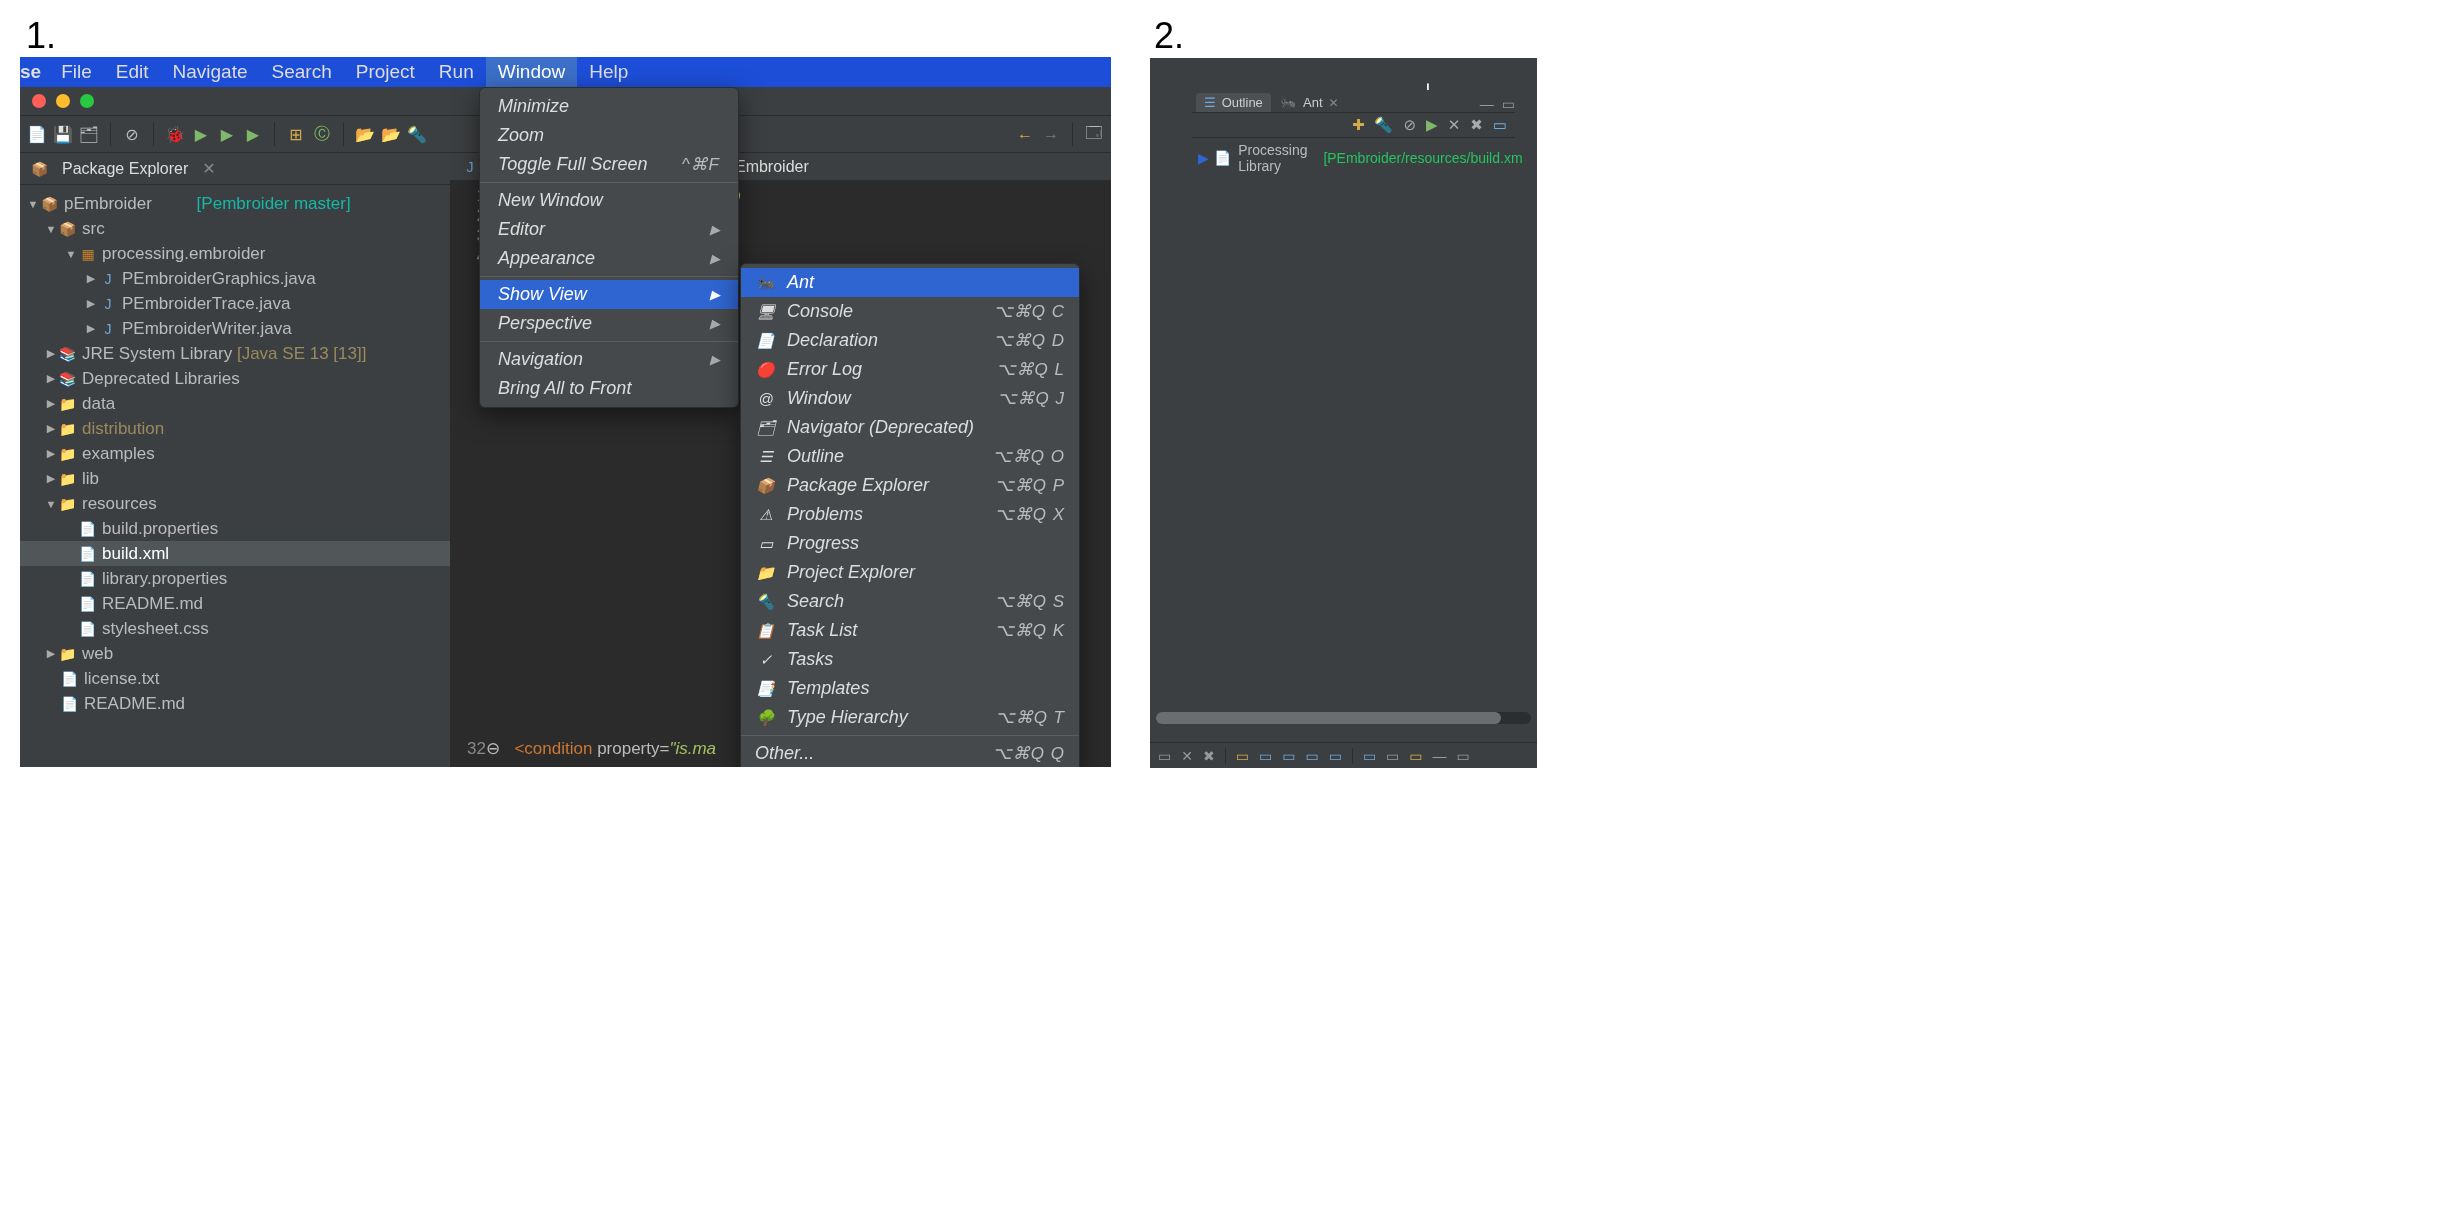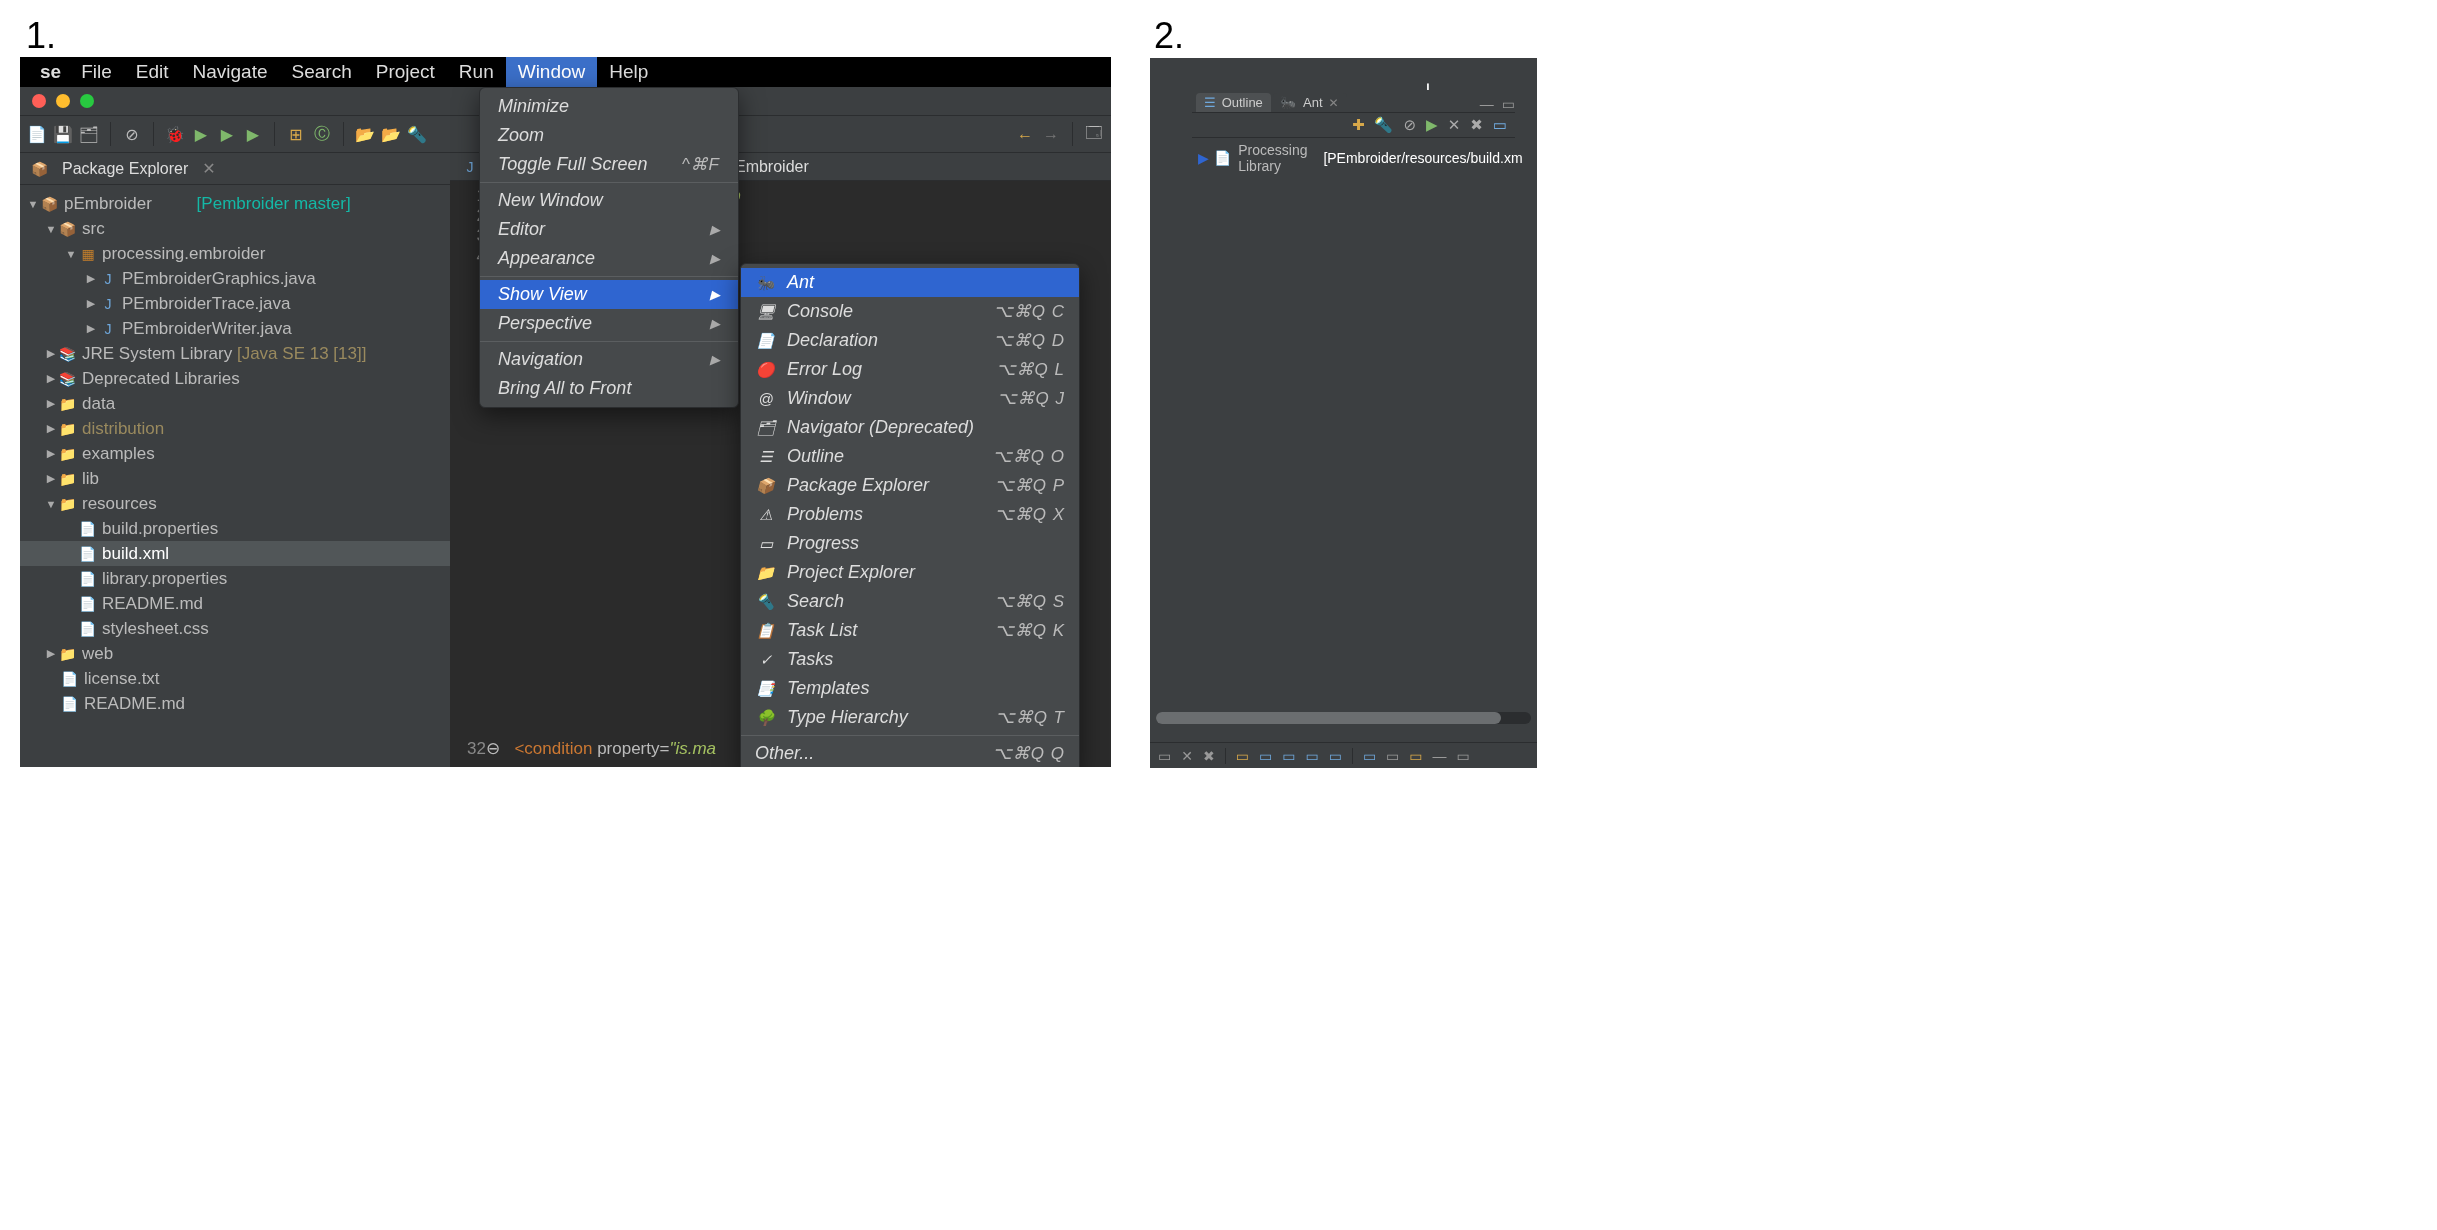--- a/index.html
+++ b/index.html
@@ -1,21 +1,21 @@
 <!DOCTYPE html>
 <html><head>
 <meta charset="utf-8">
 <style>
 * { margin: 0; padding: 0; box-sizing: border-box; font-family: -apple-system, "Helvetica Neue", Arial, sans-serif; }
 body { background: #fff; width: 2437px; height: 1230px; position: relative; }
 .step-label { position: absolute; font-size: 36px; font-weight: 400; color: #000; }
 .panel { position: absolute; background: #3c3f41; color: #bbb; overflow: hidden; }
 
 
-.menubar { background: #000000; height: 30px; display: flex; align-items: center; padding: 0 20px; font-size: 19px; color: #ddd; }
+.menubar { background: #1d4ed8; height: 30px; display: flex; align-items: center; padding: 0 0; font-size: 19px; color: #ddd; }
 .menubar .mi { padding: 4px 12px; }
 .menubar .mi.active { background: #3b6fc8; color: #fff; }
 .menubar .logo { font-weight: 700; margin-right: 8px; }
 .winrow { background: #3c3f41; height: 28px; display: flex; align-items: center; gap: 10px; padding-left: 12px; }
 .tl-btn { width: 14px; height: 14px; border-radius: 50%; }
 .tl-red { background:#ff5f57; } .tl-ylw { background:#ffbd2e; } .tl-grn { background:#28c940; }
 .toolbar { background: #3c3f41; height: 38px; border-top:1px solid #2b2d2f; border-bottom:1px solid #2b2d2f; display:flex; align-items:center; padding:0 8px; gap:8px; font-size:14px; }
 .toolbar .sep { width:1px; height:24px; background:#2b2d2f; margin:0 4px; }
 .tb-ic { width:18px; height:18px; display:inline-flex; align-items:center; justify-content:center; color:#bbb; font-size:16px; }
 
@@ -441,21 +441,21 @@
       <span style="color:#7fb86b">▶</span>
       <span style="color:#aaa">✕</span>
       <span style="color:#aaa">✖</span>
       <span style="color:#6fa8dc">▭</span>
     </div>
     <div class="p2-list">
       <div class="row">
         <span class="play">▶</span>
         <span style="color:#d76b4a">📄</span>
         <span>Processing Library</span>&nbsp;
-        <span style="color:#ffffff">[PEmbroider/resources/build.xm</span>
+        <span style="color:#22c55e">[PEmbroider/resources/build.xm</span>
       </div>
     </div>
   </div>
 
   <div class="p2-scroll" style="bottom:44px;">
     <div class="thumb" style="width:92%"></div>
   </div>
 
   <div class="p2-status">
     <span style="color:#999">▭</span>

